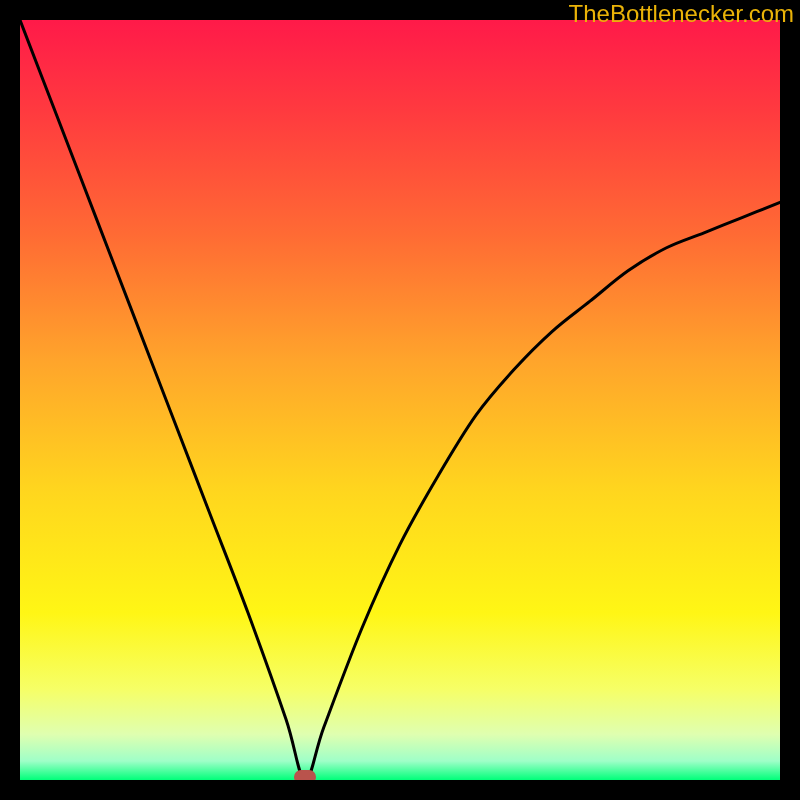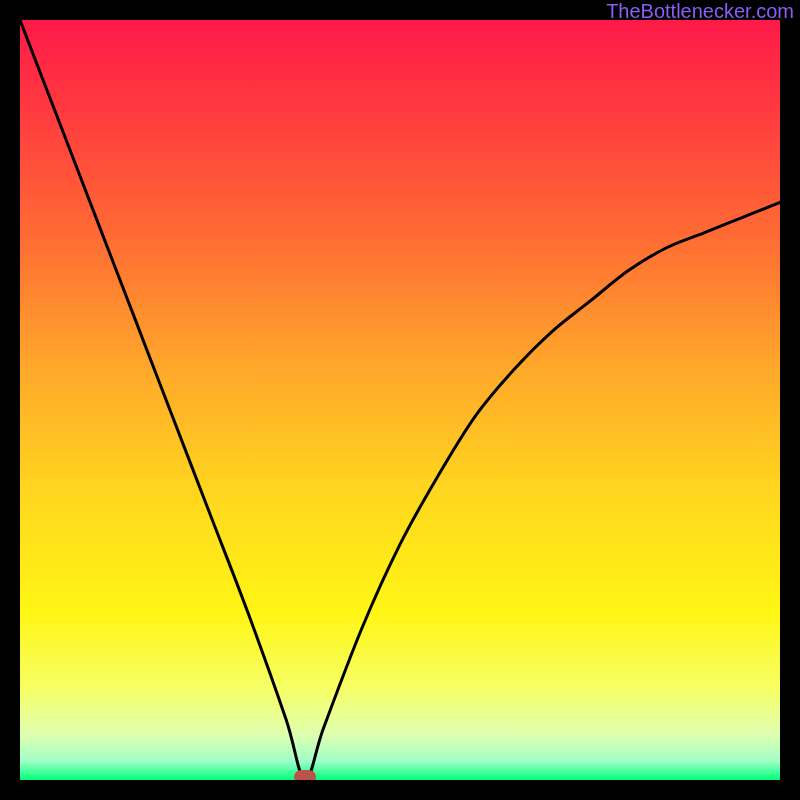--- a/index.html
+++ b/index.html
@@ -16,22 +16,22 @@
     left: 20px;
     top: 20px;
     width: 760px;
     height: 760px;
     background: #000;
   }
   .attribution {
     position: absolute;
     top: 0;
     right: 6px;
-    color: #8b5cf6;
-    font-size: 20px;
+    color: #eab308;
+    font-size: 24px;
     font-weight: 400;
     letter-spacing: 0;
     z-index: 5;
   }
   svg {
     position: absolute;
     left: 0;
     top: 0;
   }
 </style>

